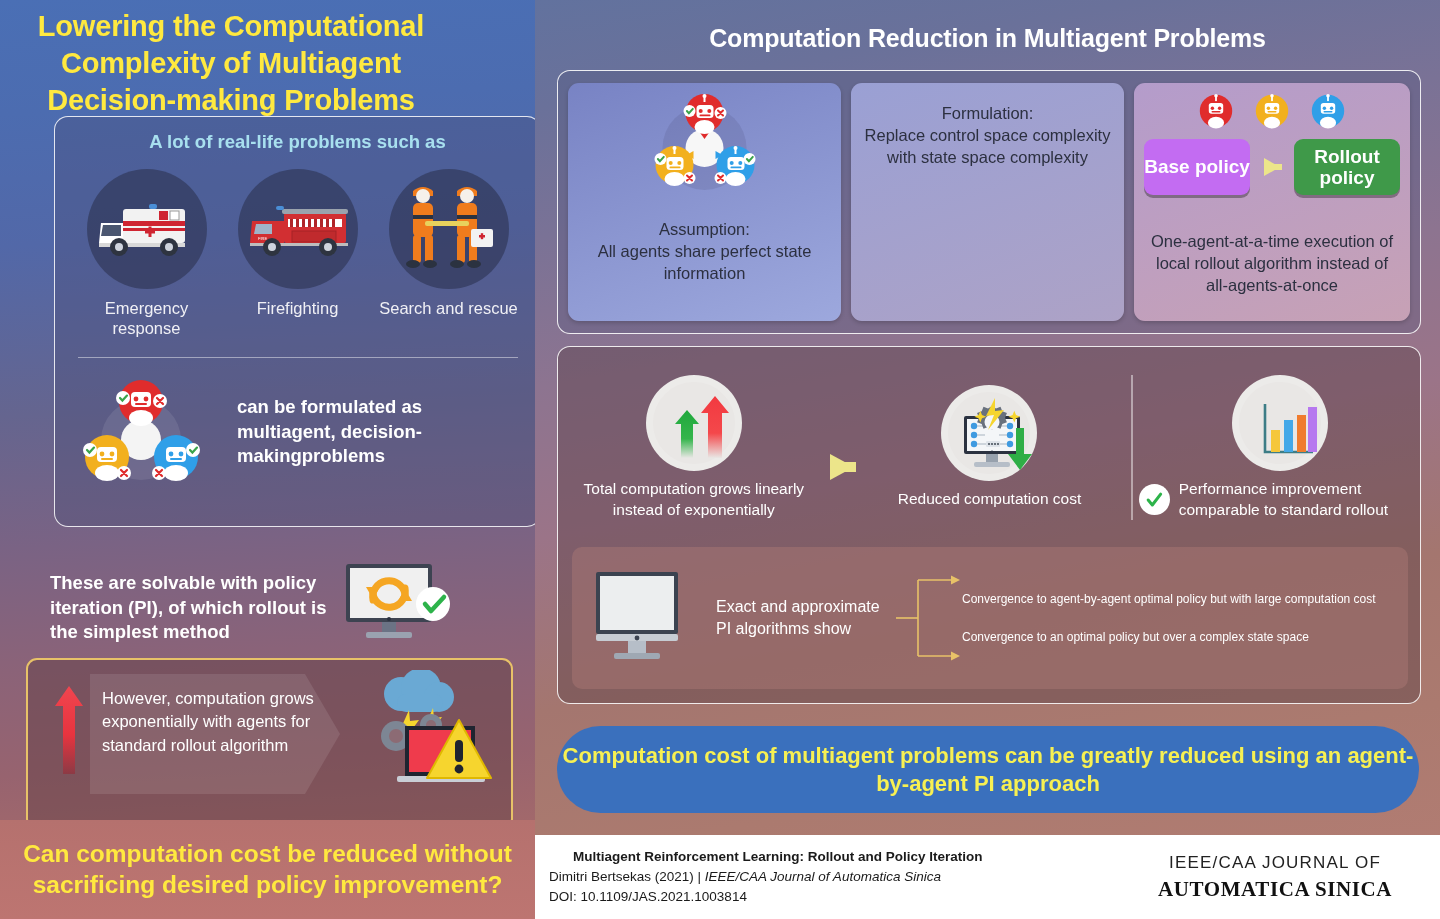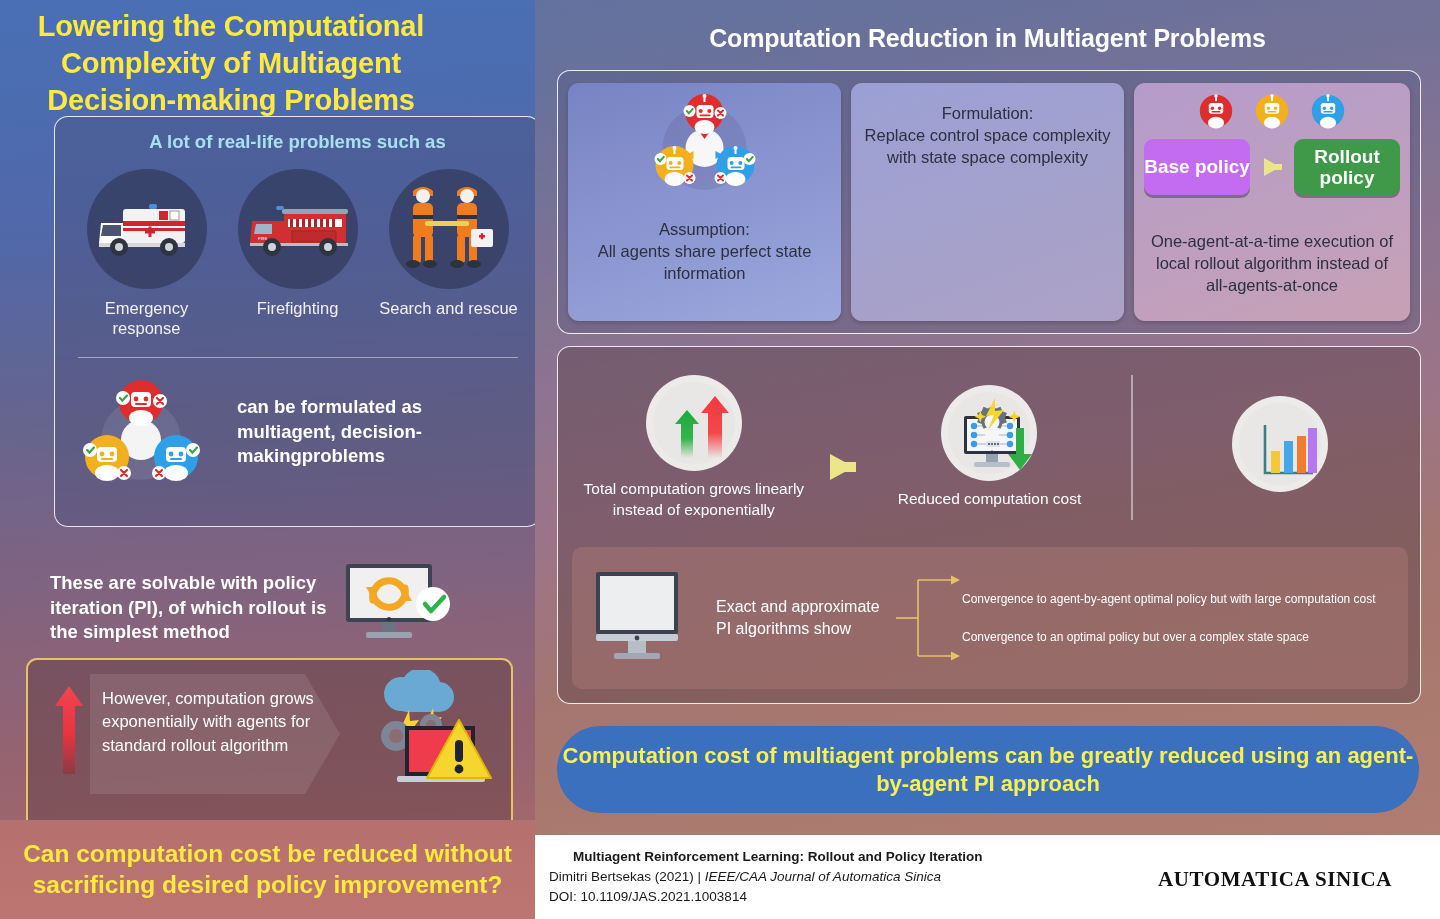--- a/index.html
+++ b/index.html
@@ -647,20 +647,28 @@
         <div class="stat-item" style="width:292px;">
           <div class="stat-circle">
             <svg viewBox="0 0 96 96" width="96" height="96">
               <path d="M26 22 L26 70 L74 70" stroke="#3d7d86" stroke-width="2.6" fill="none"></path>
               <rect x="32" y="48" width="9" height="22" fill="#f5c73a"></rect>
               <rect x="45" y="38" width="9" height="32" fill="#44a8e8"></rect>
               <rect x="58" y="33" width="9" height="37" fill="#f07c2e"></rect>
               <rect x="69" y="25" width="9" height="45" fill="#b678ef"></rect>
             </svg>
           </div>
+          <div class="perf-row">
+            <div class="check-circle">
+              <svg viewBox="0 0 24 24">
+                  <path d="M5 12 l5 6 l10 -13" stroke="#2db34a" stroke-width="3.6" fill="none" stroke-linecap="round" stroke-linejoin="round"></path>
+                </svg>
+            </div>
+            <div class="perf-text">Performance improvement comparable to standard rollout</div>
+          </div>
         </div>
       </div>
 
       <div class="pi-algo-card">
         <div class="algo-monitor">
           <svg viewBox="0 0 112 100" width="112" height="100">
             <rect x="6" y="4" width="82" height="62" rx="2" fill="#3b4350"></rect>
             <rect x="10" y="8" width="74" height="54" fill="#eceeef"></rect>
             <rect x="6" y="66" width="82" height="7" rx="2" fill="#c6ccd3"></rect>
             <circle cx="47" cy="70" r="2.4" fill="#3b4350"></circle>
@@ -695,17 +703,18 @@
 
   <div class="footer">
     <div class="footer-left">
       <div class="f-line1">Multiagent Reinforcement Learning: Rollout and Policy Iteration</div>
       <div class="f-line2">
         <span>Dimitri Bertsekas (2021) | </span><i>IEEE/CAA Journal of Automatica Sinica</i>
       </div>
       <div class="f-line3">DOI: 10.1109/JAS.2021.1003814</div>
     </div>
     <div class="footer-right">
+      <div class="jr1">IEEE/CAA JOURNAL OF</div>
       <div class="jr2">AUTOMATICA SINICA</div>
     </div>
   </div>
 
 </div>
 
 </body></html>

